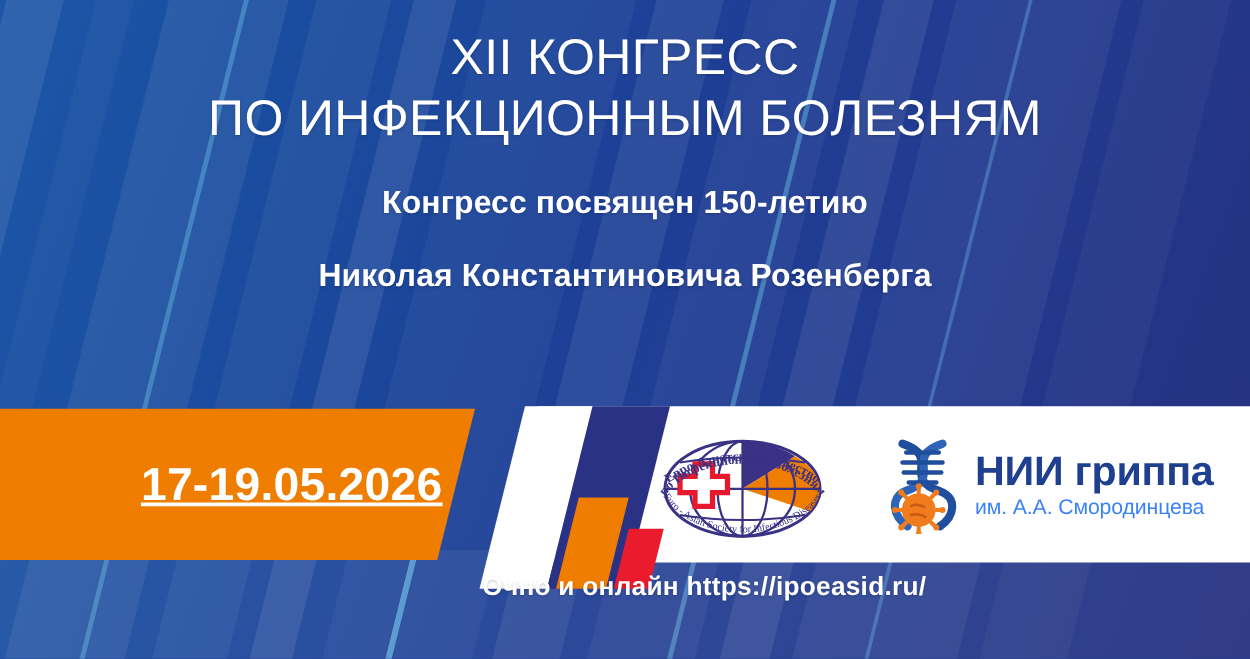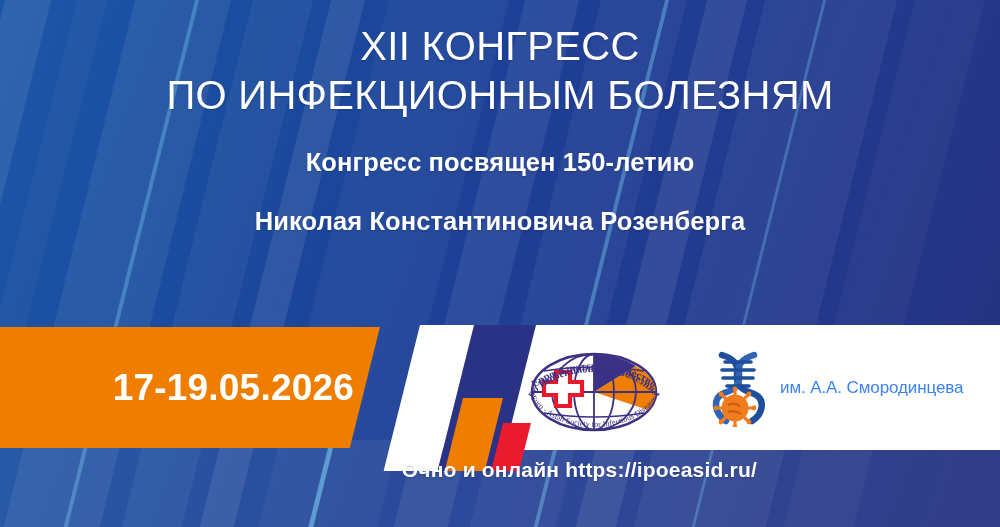--- a/index.html
+++ b/index.html
@@ -39,37 +39,37 @@
     background:#ee7d00;
     transform:skewX(-14deg);transform-origin:top left;
     z-index:7;
   }
   #dateText{
     position:absolute;left:0;top:327px;width:376px;height:121px;
     z-index:8;display:flex;flex-direction:column;
     align-items:flex-end;justify-content:center;
     padding-right:22px;box-sizing:border-box;color:#fff;
   }
-  #dateText .d1{font-size:37px;font-weight:bold;line-height:42px;letter-spacing:0.2px;}
+  #dateText .d1{font-size:37px;font-weight:bold;line-height:42px;letter-spacing:0.2px;text-decoration:underline;}
   #dateText .d2{font-size:28px;font-weight:normal;line-height:36px;letter-spacing:0.2px;}
   
   .accent{
     position:absolute;transform:skewX(-14deg);transform-origin:top left;z-index:7;
   }
   
   #logoPanel{
     position:absolute;left:430px;top:325px;width:570px;height:125px;
     background:#ffffff;z-index:6;
     display:flex;align-items:center;
   }
   #logoPanel .easid{margin-left:78px;}
   #logoPanel .nii{margin-left:28px;}
   
   #urlLine{
-    position:absolute;left:16px;top:450px;width:809px;height:40px;
+    position:absolute;left:0;top:450px;width:809px;height:40px;
     z-index:8;display:flex;align-items:center;justify-content:flex-end;
     padding-right:68px;box-sizing:border-box;
   }
   #urlLine span{
     color:#ffffff;font-size:21px;font-weight:bold;letter-spacing:0.2px;
     text-shadow:0 1px 2px rgba(0,0,0,.22);
   }
 </style>
 </head>
 <body>
@@ -174,20 +174,21 @@
             <circle cx="41" cy="73" r="2.4" fill="#f07c1e"></circle>
           <circle cx="27" cy="78" r="2.4" fill="#f07c1e"></circle>
             <circle cx="13" cy="73" r="2.4" fill="#f07c1e"></circle>
           <circle cx="8" cy="59" r="2.4" fill="#f07c1e"></circle>
             <circle cx="13" cy="45" r="2.4" fill="#f07c1e"></circle>
           <path d="M 20,56 q 6,-3 12,1" fill="none" stroke="#c75b12" stroke-width="2"></path>
           <path d="M 20,63 q 7,-2 13,2" fill="none" stroke="#c75b12" stroke-width="2"></path>
         </g>
       </svg>
       <div style="margin-left:10px;">
+        <div style="color:#1f3f8f;font-size:33px;font-weight:bold;line-height:36px;letter-spacing:-0.2px;">НИИ гриппа</div>
         <div style="color:#3b82f6;font-size:17px;font-weight:normal;line-height:22px;letter-spacing:-0.1px;">им. А.А. Смородинцева</div>
       </div>
     </div>
   </div>
 
   <div class="accent" style="left:420px;top:325px;width:54px;height:146px;background:#ffffff;"></div>
   <div class="accent" style="left:474px;top:325px;width:62px;height:146px;background:#2a3285;"></div>
   <div class="accent" style="left:463px;top:398px;width:40px;height:73px;background:#ee7d00;"></div>
   <div class="accent" style="left:503px;top:423px;width:28px;height:48px;background:#ea1b2d;"></div>
 

